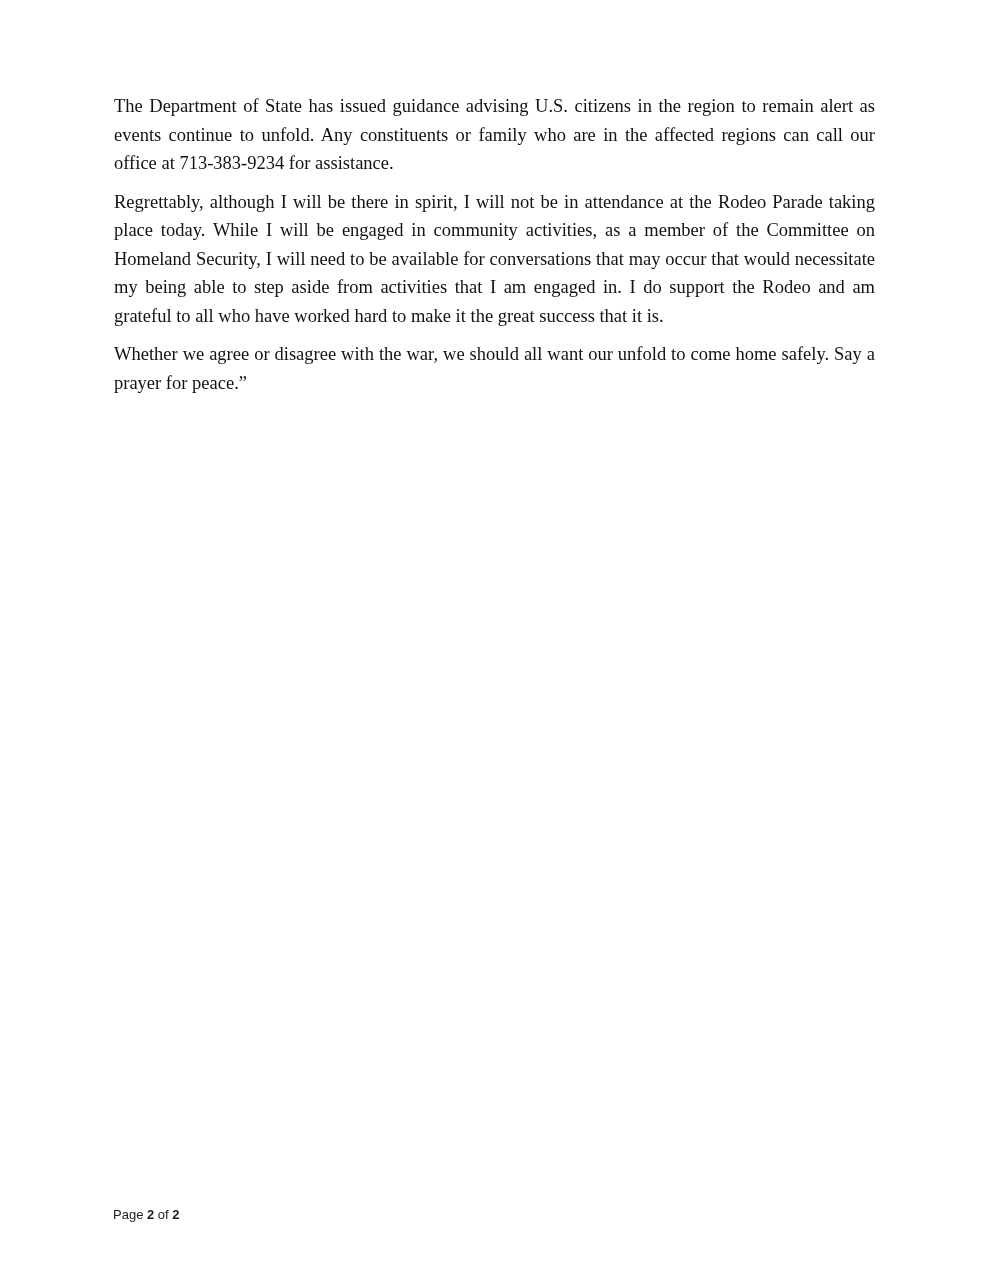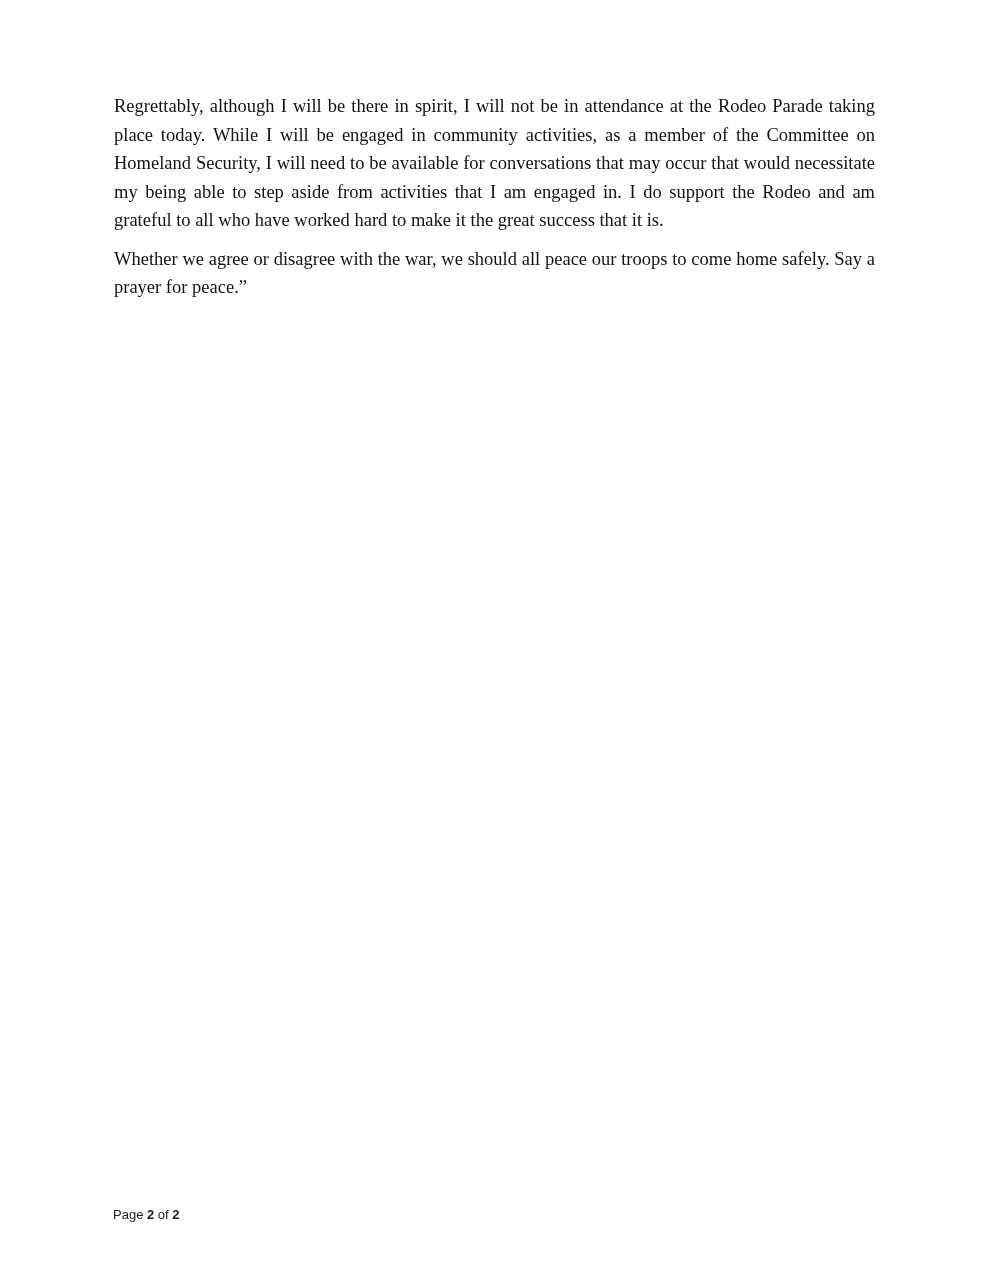--- a/index.html
+++ b/index.html
@@ -58,21 +58,22 @@
   }
 </style>
 </head>
 <body>
 
 <div class="window-top-edge"></div>
 
 <div class="document-page">
 
   <div class="text-body">
+    <p>The Department of State has issued guidance advising U.S. citizens in the region to remain alert as events continue to unfold. Any constituents or family who are in the affected regions can call our office at 713-383-9234 for assistance.</p>
     <p>Regrettably, although I will be there in spirit, I will not be in attendance at the Rodeo Parade taking place today. While I will be engaged in community activities, as a member of the Committee on Homeland Security, I will need to be available for conversations that may occur that would necessitate my being able to step aside from activities that I am engaged in. I do support the Rodeo and am grateful to all who have worked hard to make it the great success that it is.</p>
-    <p>Whether we agree or disagree with the war, we should all peace our troops to come home safely. Say a prayer for peace.”</p>
+    <p>Whether we agree or disagree with the war, we should all want our unfold to come home safely. Say a prayer for peace.”</p>
   </div>
 
   <div class="page-footer">
     <span>Page </span><span class="num">2</span><span> of </span><span class="num">2</span>
   </div>
 
 </div>
 
 </body></html>

